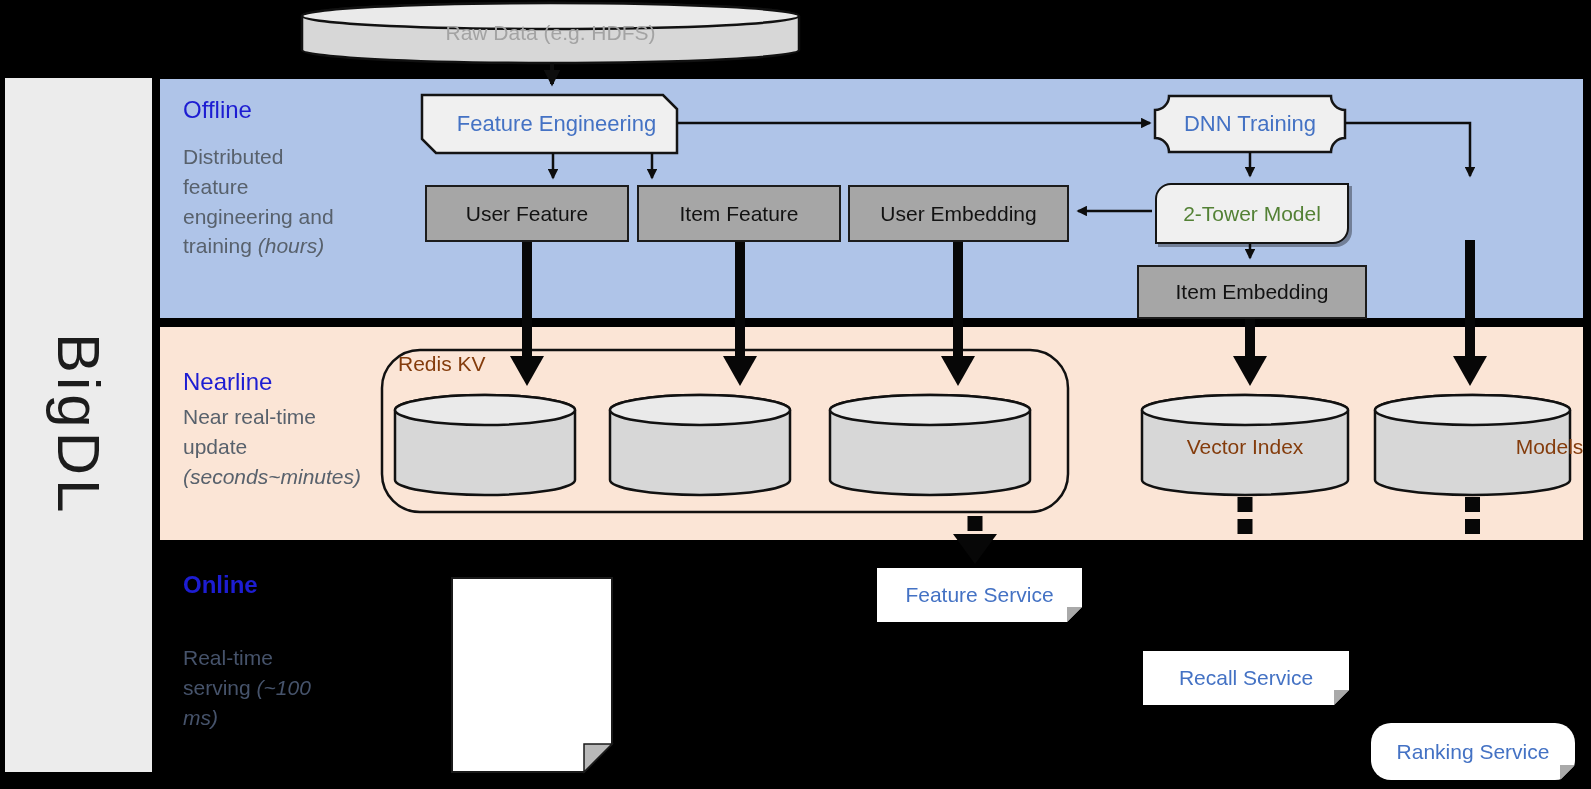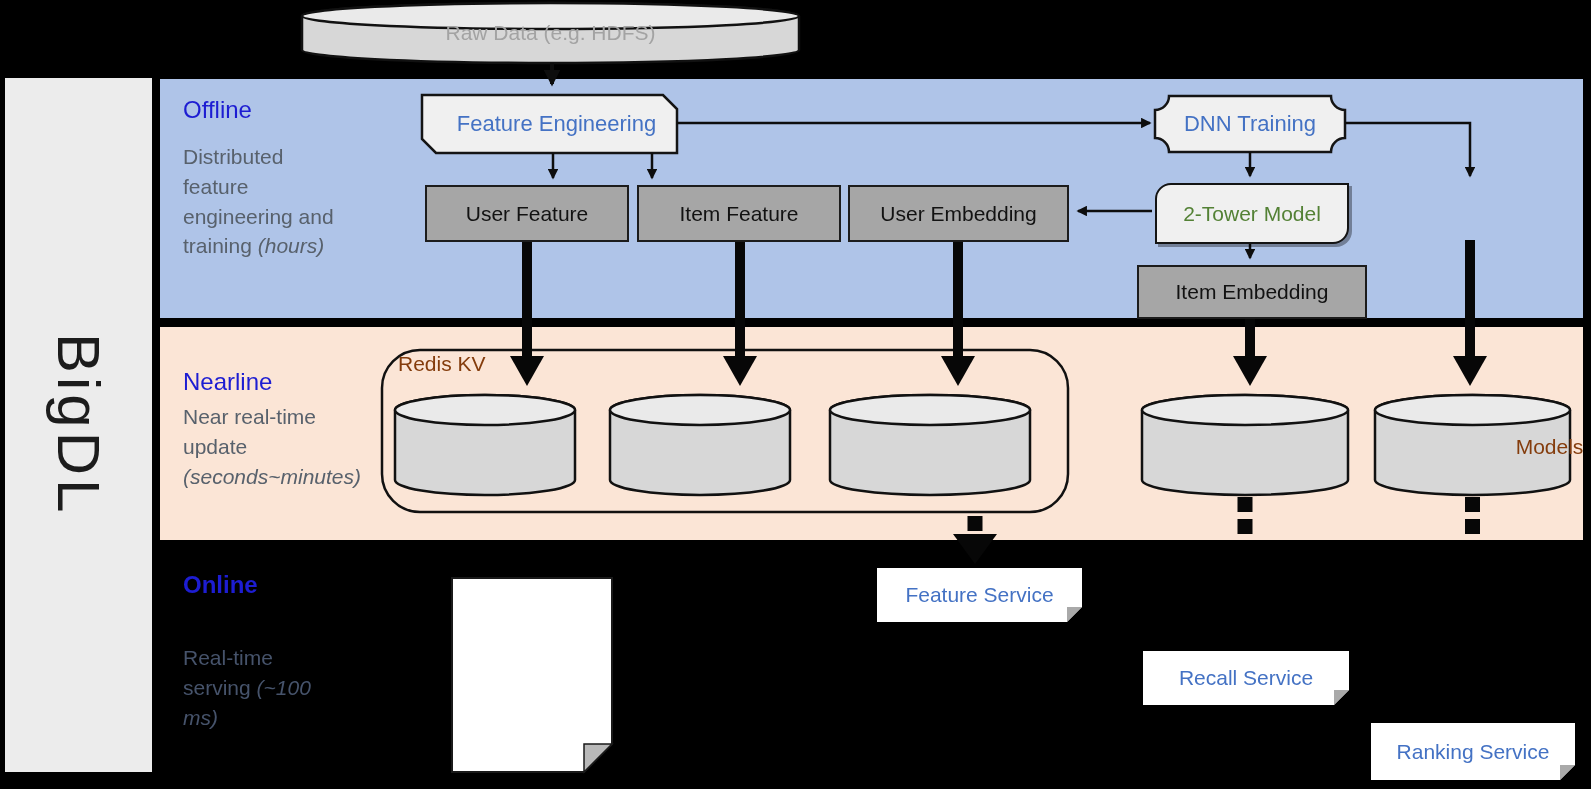--- a/index.html
+++ b/index.html
@@ -47,21 +47,21 @@
   #user-embedding{left:848px;top:185px;width:217px;height:53px;}
   #item-embedding{left:1137px;top:265px;width:226px;height:50px;}
   #two-tower{left:1155px;top:183px;width:190px;height:57px;}
   #ranking-model{left:1375px;top:183px;width:190px;height:57px;}
   #fe-label{left:422px;top:95px;width:255px;height:58px;margin-left:7px;}
   #dnn-label{left:1155px;top:96px;width:190px;height:56px;}
   #vi-label{left:1142px;top:428px;width:206px;height:38px;}
   #models-label{left:1452px;top:428px;width:195px;height:38px;}
   #feature-service{left:877px;top:568px;width:205px;height:54px;}
   #recall-service{left:1143px;top:651px;width:206px;height:54px;}
-  #ranking-service{left:1371px;top:723px;width:204px;height:57px;}
+  #ranking-service{left:1371px;top:723px;width:204px;height:57px;border-radius:20px;}
   #recommender-label{left:452px;top:636px;width:160px;height:76px;display:flex;align-items:center;
     justify-content:center;text-align:center;color:var(--accent_blue);font-size:22px;line-height:1.3;}
   svg.overlay{position:absolute;left:0;top:0;}
 </style>
 </head>
 <body>
 
 <div class="stage">
 
   <div class="bigdl-bar">
@@ -164,20 +164,21 @@
   <div class="lane-title t-online">Online</div>
   <div class="lane-desc d-online">
     <span>Real-time serving</span>
     <i>(~100 ms)</i>
   </div>
 
   <div class="rawdata-label">Raw Data (e.g. HDFS)</div>
   <div class="shape-label" id="fe-label">Feature Engineering</div>
   <div class="shape-label" id="dnn-label">DNN Training</div>
   <div class="redis-label">Redis KV</div>
+  <div class="cyl-label" id="vi-label">Vector Index</div>
   <div class="cyl-label" id="models-label">Models</div>
 
   <div class="node gray-box" id="user-feature">User Feature</div>
   <div class="node gray-box" id="item-feature">Item Feature</div>
   <div class="node gray-box" id="user-embedding">User Embedding</div>
   <div class="node gray-box" id="item-embedding">Item Embedding</div>
 
   <div class="node round-diag" id="two-tower">2-Tower Model</div>
 
   <div class="service" id="recall-service">

